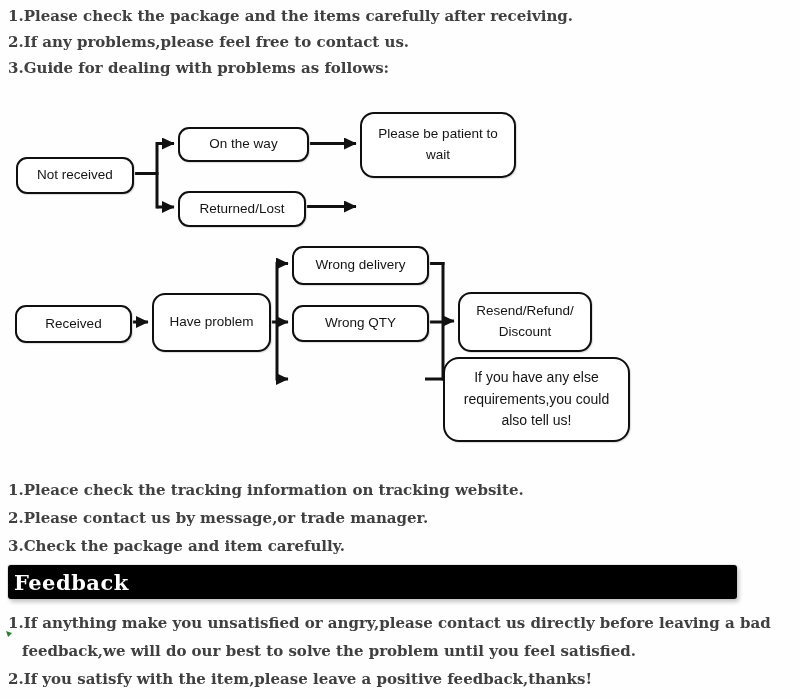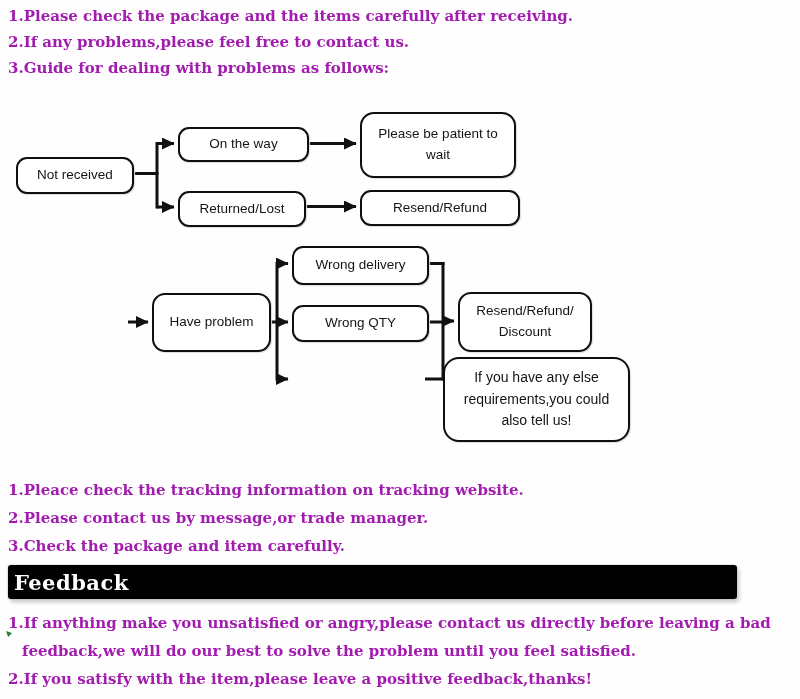--- a/index.html
+++ b/index.html
@@ -1,20 +1,20 @@
 <!DOCTYPE html>
 <html><head>
 <meta charset="utf-8">
 <style>
   html,body{margin:0;padding:0;background:#fdfdfd;}
   .page{position:relative;width:800px;height:699px;background:#fefefe;overflow:hidden;}
 
   
   .tblock{position:absolute;left:8px;font-family:"DejaVu Serif",serif;font-weight:bold;
-          font-size:15px;color:#a21caf;}
+          font-size:15px;color:#404040;}
   .intro{top:3px;}  .intro .tline{line-height:26px;}
   .steps{top:476px;}.steps .tline{line-height:28px;}
   .fb{top:609px;}   .fb .tline{line-height:28px;}
   .fb .indent{padding-left:14px;}
 
   
   .flow{position:absolute;left:0;top:100px;width:800px;height:360px;}
   .connectors{position:absolute;left:0;top:0;}
   .connectors line{stroke:#111;stroke-width:3;}
   .fc-box{position:absolute;background:#fff;border:2.6px solid #0f0f0f;border-radius:11px;
@@ -77,24 +77,24 @@
     <div class="fc-box" style="left:16px;top:57px;width:114px;height:33px;">
       <span>Not received</span>
     </div>
     <div class="fc-box" style="left:360px;top:12px;width:152px;height:62px;border-radius:14px;">
       <span>Please be patient to
 wait</span>
     </div>
     <div class="fc-box" style="left:178px;top:91px;width:124px;height:32px;">
       <span>Returned/Lost</span>
     </div>
-    <div class="fc-box" style="left:360px;top:90px;width:156px;height:32px;">
-      <span>Resend/Refund</span>
+
+    <div class="fc-box" style="left:15px;top:205px;width:113px;height:34px;">
+      <span>Received</span>
     </div>
-
     <div class="fc-box" style="left:152px;top:193px;width:115px;height:55px;border-radius:13px;">
       <span>Have problem</span>
     </div>
     <div class="fc-box" style="left:292px;top:146px;width:133px;height:35px;">
       <span>Wrong delivery</span>
     </div>
     <div class="fc-box" style="left:292px;top:205px;width:133px;height:33px;">
       <span>Wrong QTY</span>
     </div>
     <div class="fc-box" style="left:458px;top:192px;width:130px;height:56px;border-radius:13px;">

